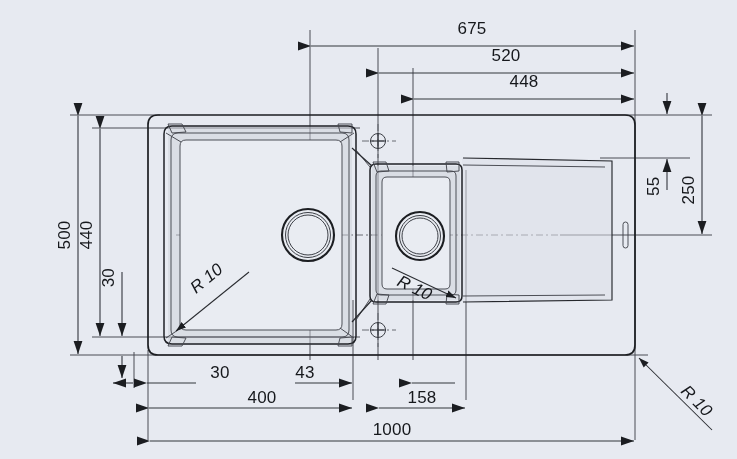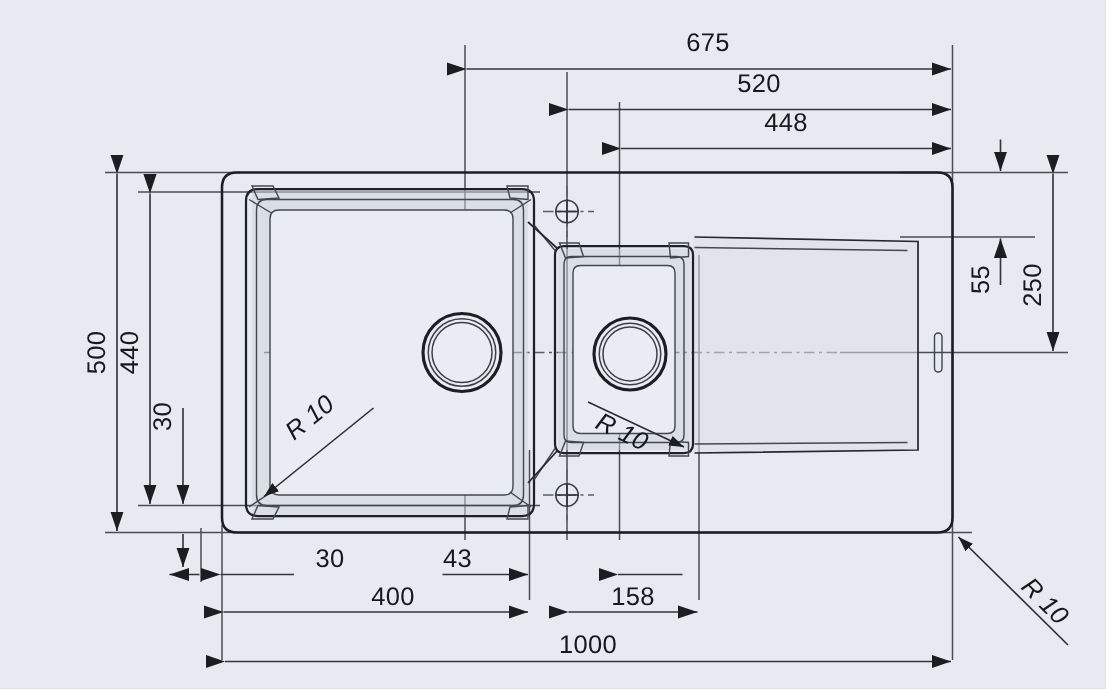--- a/index.html
+++ b/index.html
@@ -5,21 +5,21 @@
 <style>
   html, body {
     margin: 0;
     padding: 0;
     background: #e7eaf1;
   }
   #stage {
     position: relative;
     width: 737px;
     height: 459px;
-    background: #fca5a5;
+    background: #a3a3a3;
     overflow: hidden;
     font-family: "Liberation Sans", sans-serif;
   }
   #stage svg {
     position: absolute;
     top: 0;
     left: 0;
     width: 737px;
     height: 459px;
     display: block;

